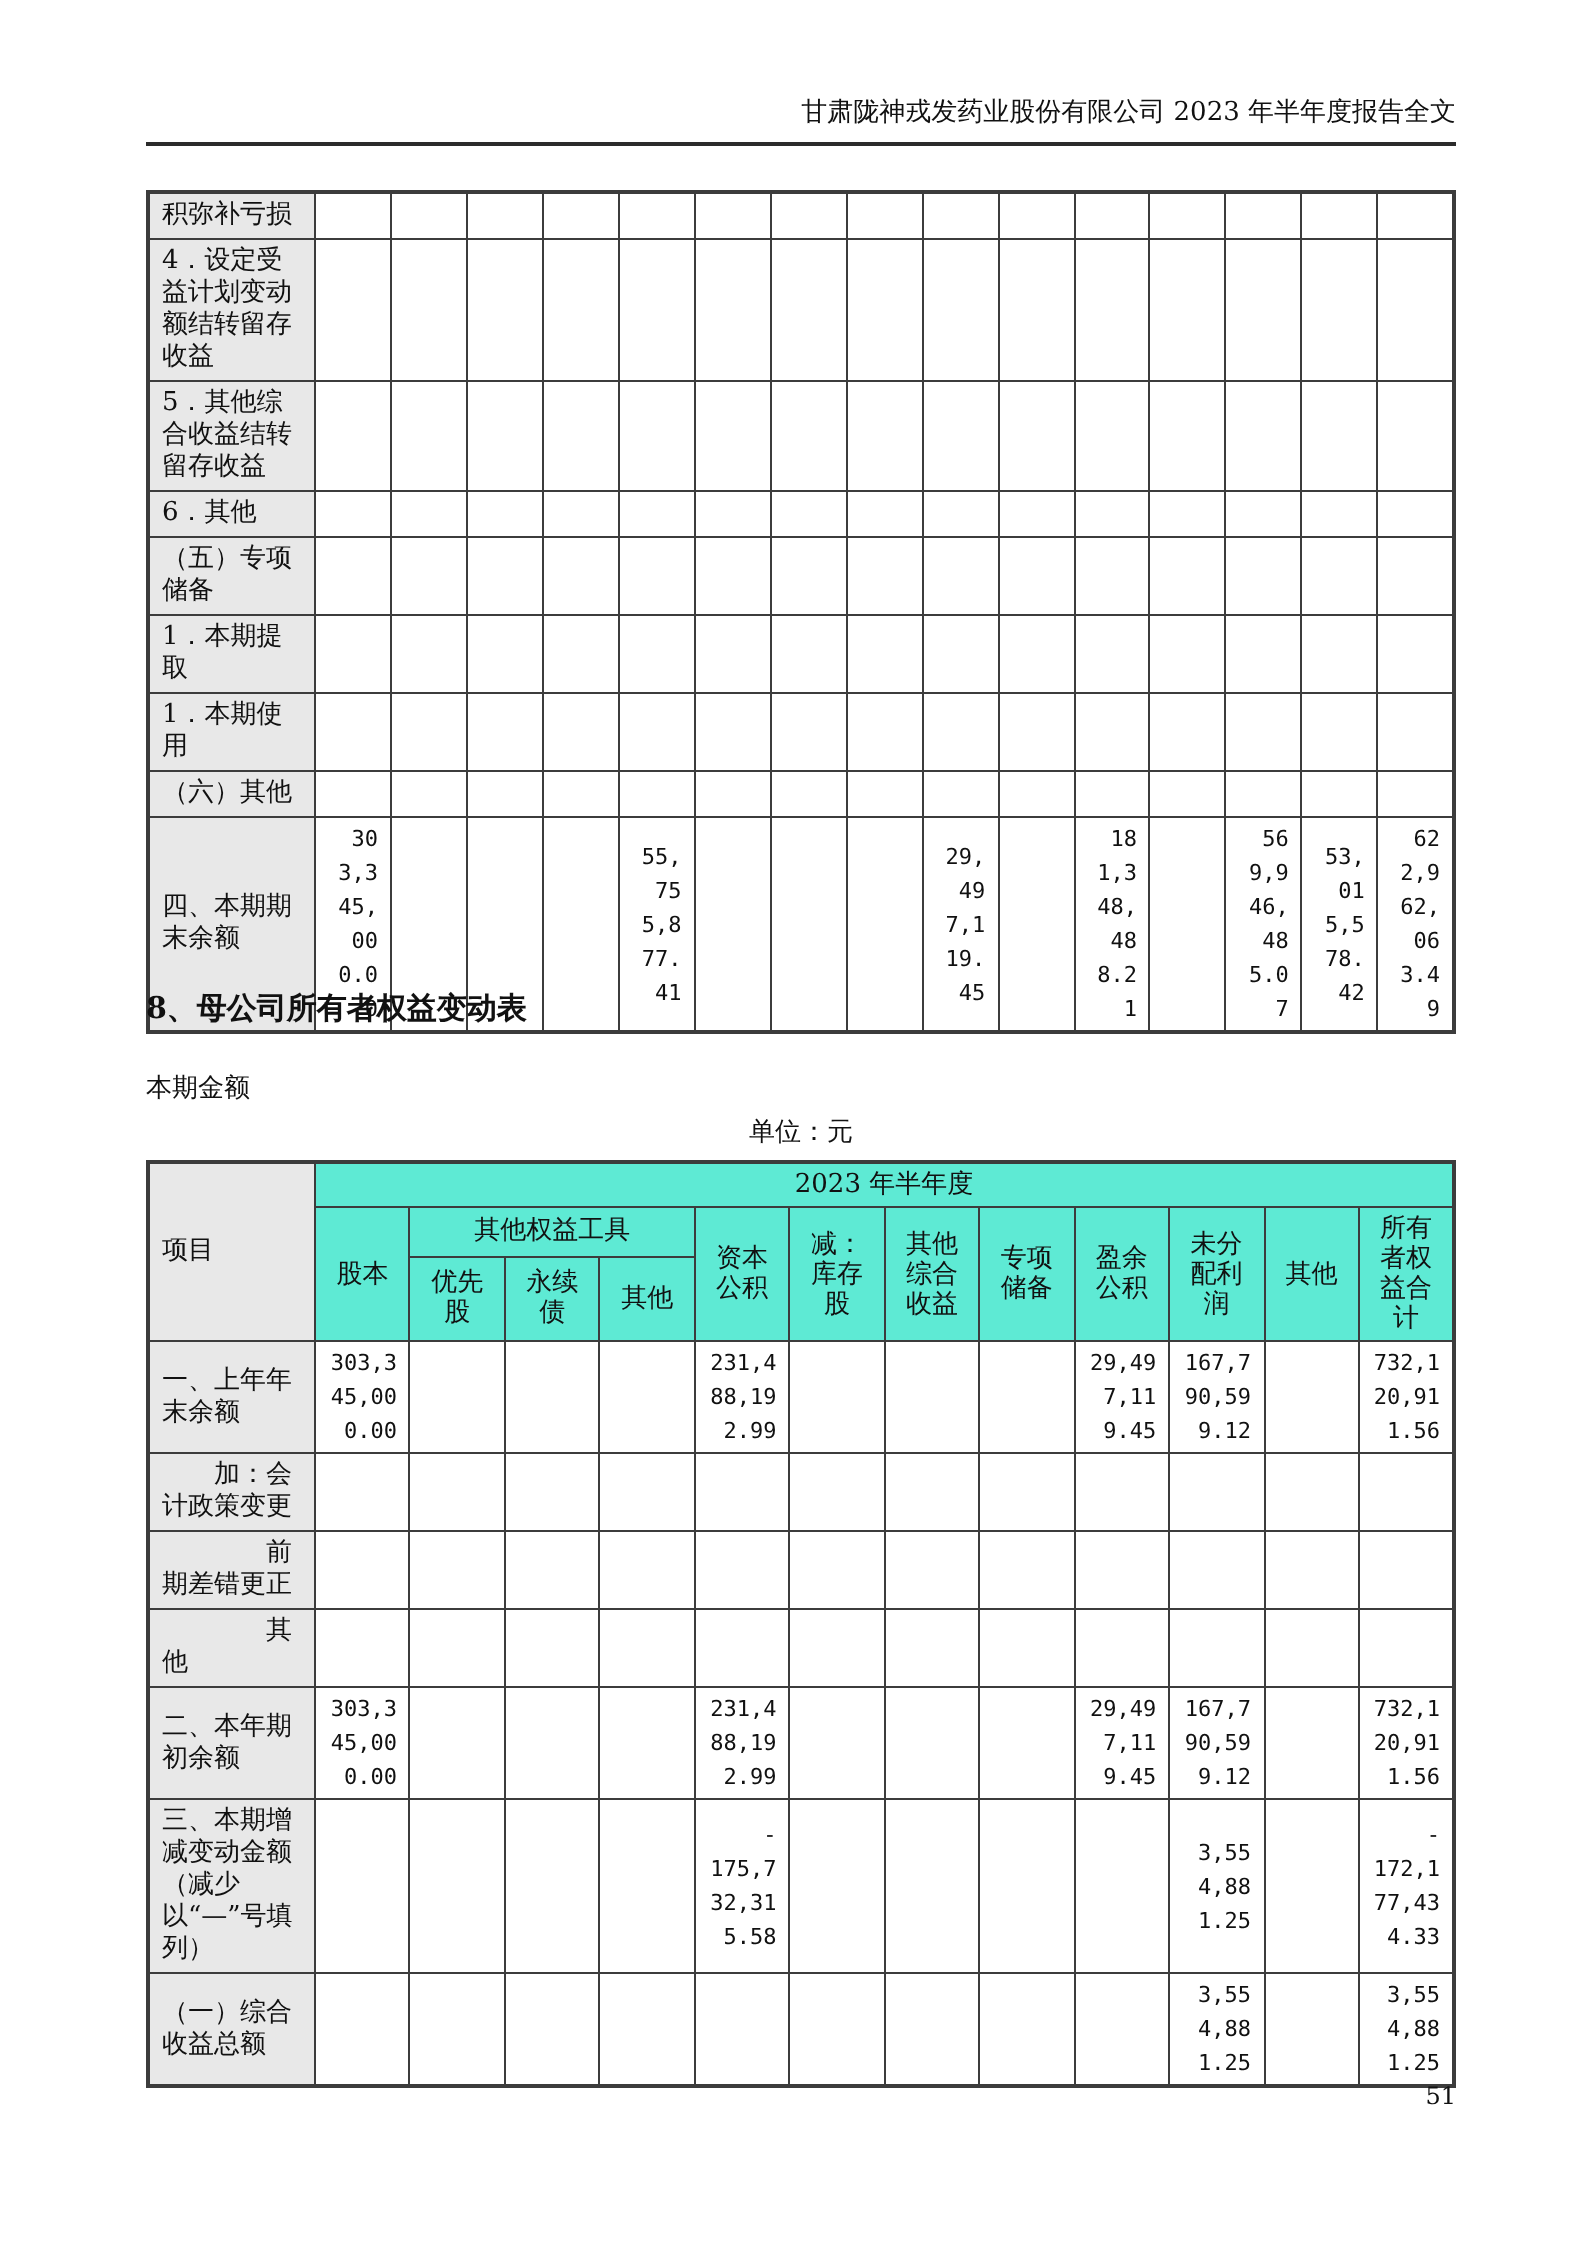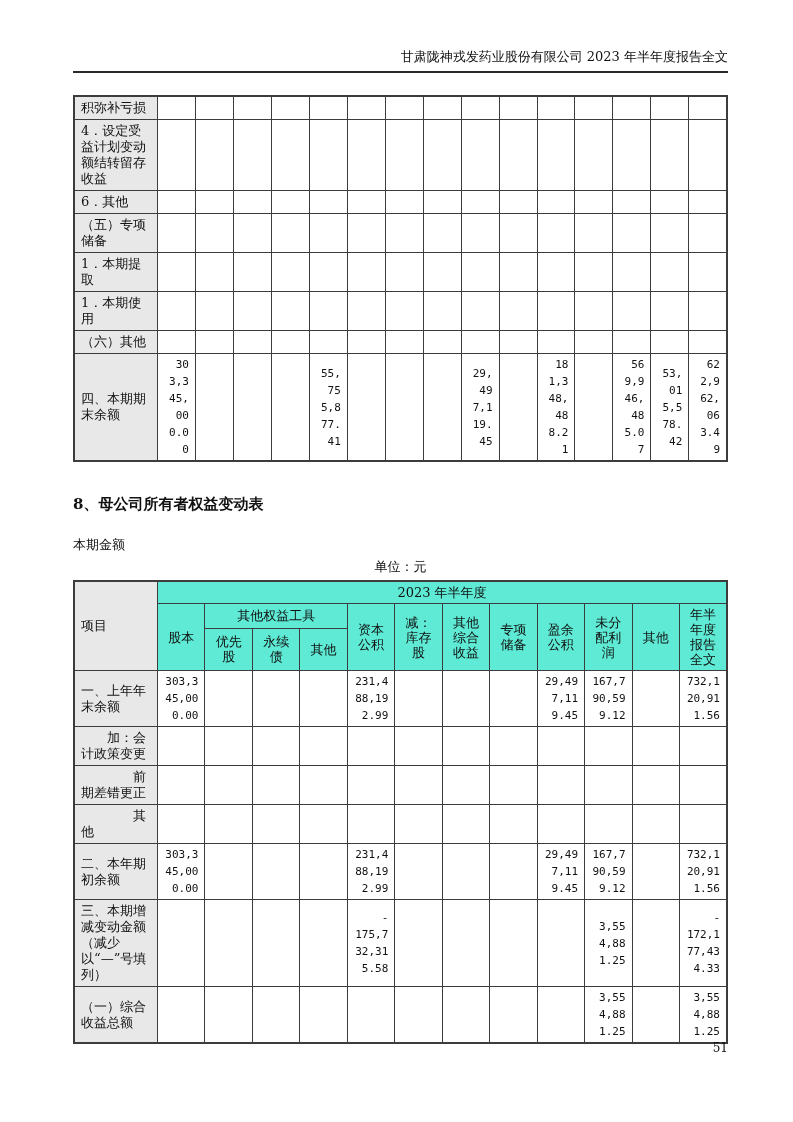--- a/index.html
+++ b/index.html
@@ -72,20 +72,38 @@
           <td class="num"></td>
           <td class="num"></td>
           <td class="num"></td>
           <td class="num"></td>
           <td class="num"></td>
           <td class="num"></td>
           <td class="num"></td>
         </tr>
         <tr>
           <td class="lbl">4．设定受益计划变动额结转留存收益</td>
+          <td class="num"></td>
+          <td class="num"></td>
+          <td class="num"></td>
+          <td class="num"></td>
+          <td class="num"></td>
+          <td class="num"></td>
+          <td class="num"></td>
+          <td class="num"></td>
+          <td class="num"></td>
+          <td class="num"></td>
+          <td class="num"></td>
+          <td class="num"></td>
+          <td class="num"></td>
+          <td class="num"></td>
+          <td class="num"></td>
+        </tr>
+        <tr>
+          <td class="lbl">5．其他综合收益结转留存收益</td>
           <td class="num"></td>
           <td class="num"></td>
           <td class="num"></td>
           <td class="num"></td>
           <td class="num"></td>
           <td class="num"></td>
           <td class="num"></td>
           <td class="num"></td>
           <td class="num"></td>
           <td class="num"></td>
@@ -219,21 +237,21 @@
       <tr>
         <th rowspan="2">股本</th>
         <th colspan="3">其他权益工具</th>
         <th rowspan="2">资本公积</th>
         <th rowspan="2">减：库存股</th>
         <th rowspan="2">其他综合收益</th>
         <th rowspan="2">专项储备</th>
         <th rowspan="2">盈余公积</th>
         <th rowspan="2">未分配利润</th>
         <th rowspan="2">其他</th>
-        <th rowspan="2">年半年度报告全文</th>
+        <th rowspan="2">所有者权益合计</th>
       </tr>
       <tr>
         <th>优先股</th>
         <th>永续债</th>
         <th>其他</th>
       </tr>
     </thead>
     <tbody id="bottom-body">
         <tr>
           <td class="lbl">一、上年年末余额</td>

